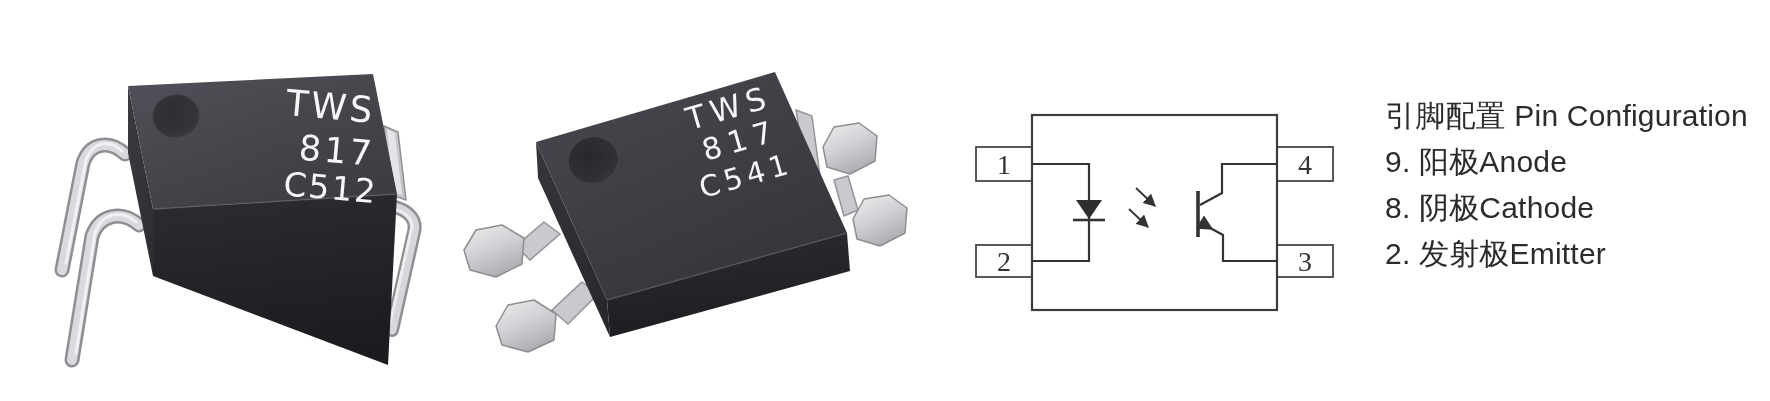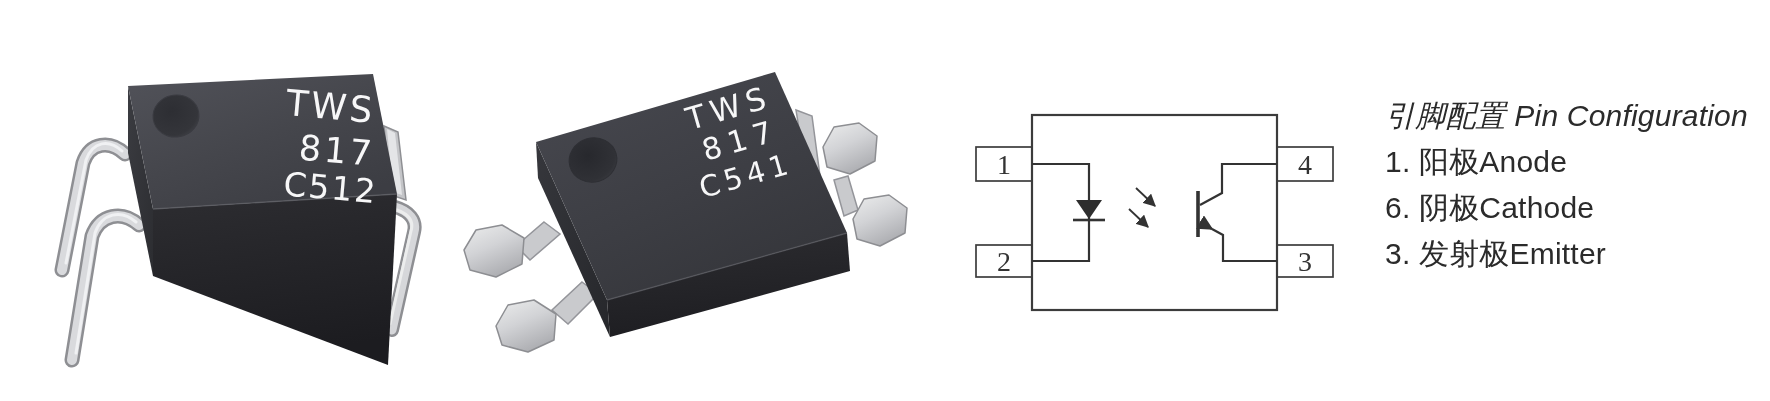--- a/index.html
+++ b/index.html
@@ -16,21 +16,21 @@
   #pin-config {
     position: absolute; left: 1385px; top: 93px; width: 380px;
     color: #2b2b2b;
   }
   #pin-config .row {
     height: 46px; line-height: 46px;
     font-size: 30px; font-weight: 500;
     white-space: nowrap;
     letter-spacing: 0.2px;
   }
-  #pin-config .row.title { font-weight: 500; font-style: italic; }
+  #pin-config .row.title { font-weight: 500; }
 
   svg text { user-select: none; }
   .chipmark {
     font-family: "DejaVu Sans", "Liberation Sans", sans-serif;
     font-weight: 500;
     fill: #f7f7f8;
   }
   .pin-num {
     font-family: "Liberation Serif", "DejaVu Serif", serif;
     fill: #333333;
@@ -182,18 +182,18 @@
     <g stroke="#333333" fill="none">
       <line x1="238" y1="98" x2="238" y2="144" stroke-width="3.6"></line>
       <path d="M317,71 L262,71 L262,100 L240,112" stroke-width="2.2"></path>
       <line x1="240" y1="129" x2="252" y2="136" stroke-width="2.2" marker-end="url(#arw)"></line>
       <path d="M252,136 L263,142 L263,168 L317,168" stroke-width="2.2"></path>
     </g>
   </svg>
 
   <div id="pin-config">
     <div class="row title">引脚配置 Pin Configuration</div>
-    <div class="row">1. 阳极Anode</div>
-    <div class="row">6. 阴极Cathode</div>
-    <div class="row">3. 发射极Emitter</div>
+    <div class="row">9. 阳极Anode</div>
+    <div class="row">8. 阴极Cathode</div>
+    <div class="row">2. 发射极Emitter</div>
   </div>
 
 </div>
 
 </body></html>

